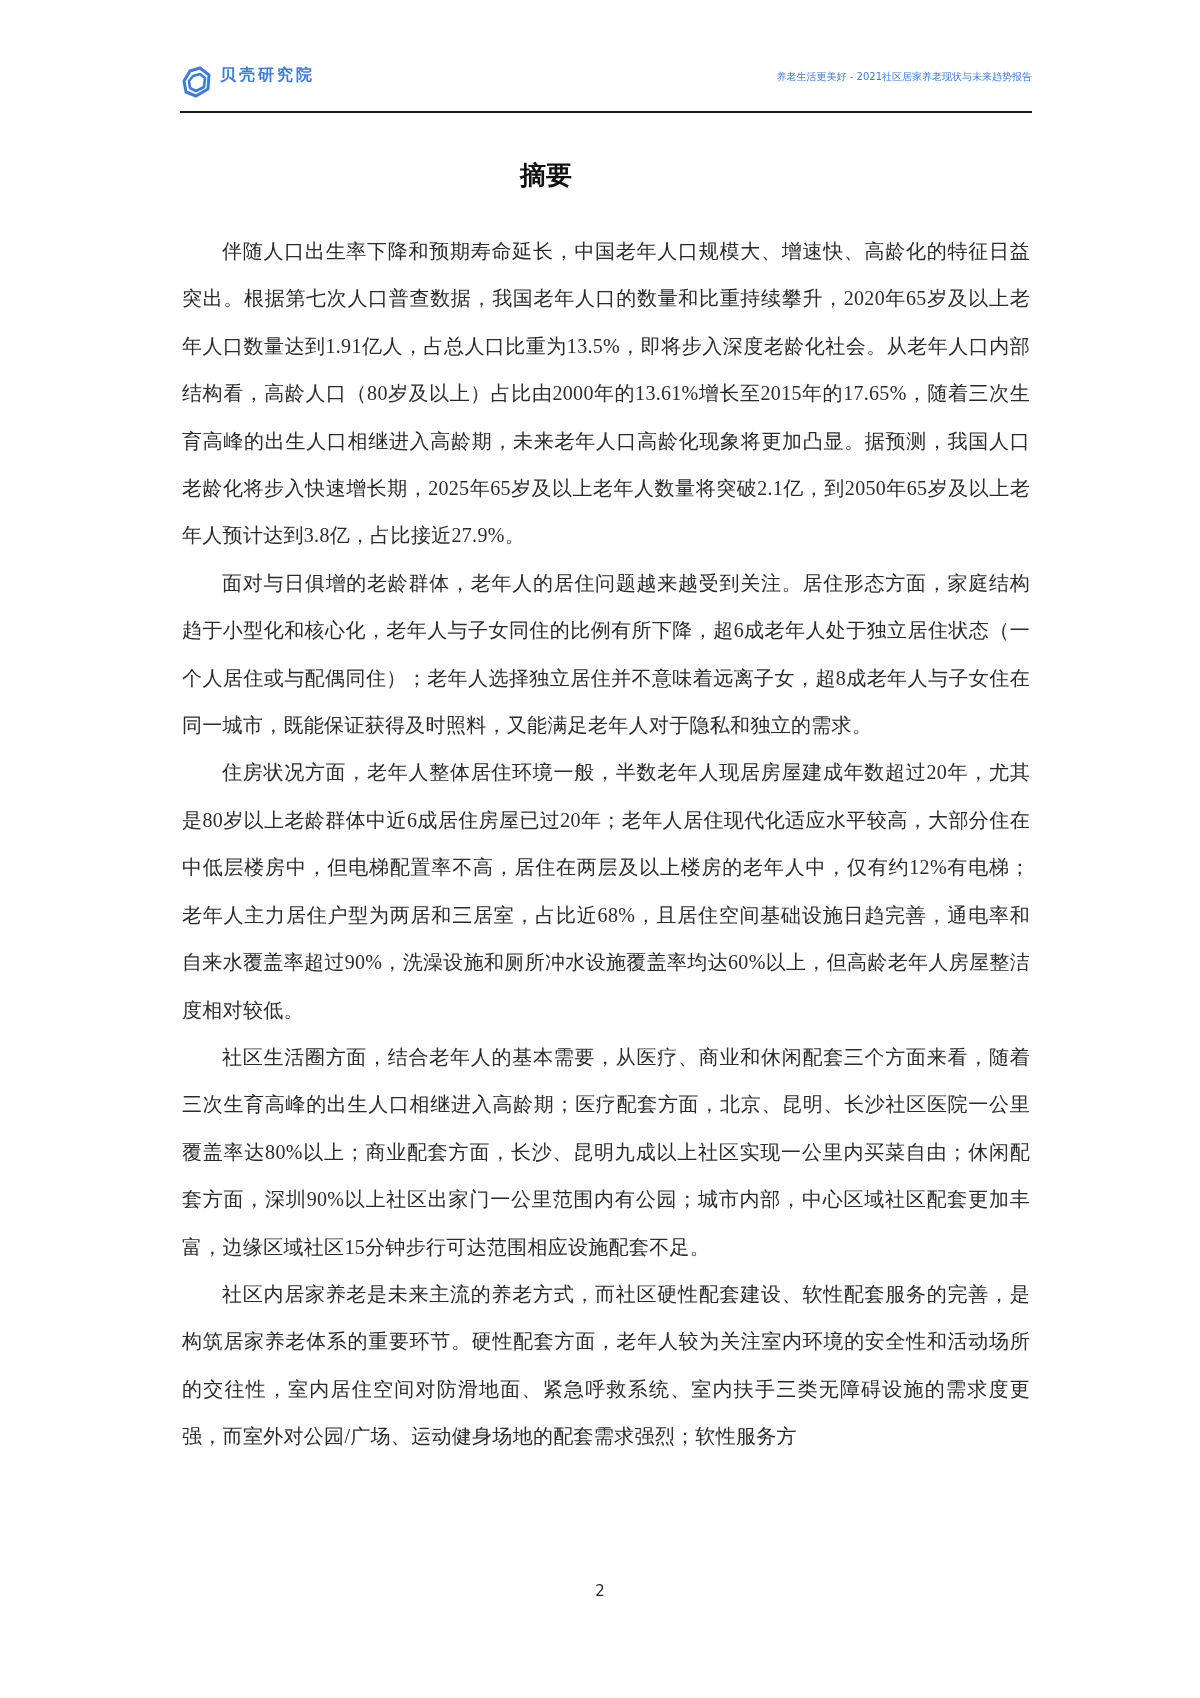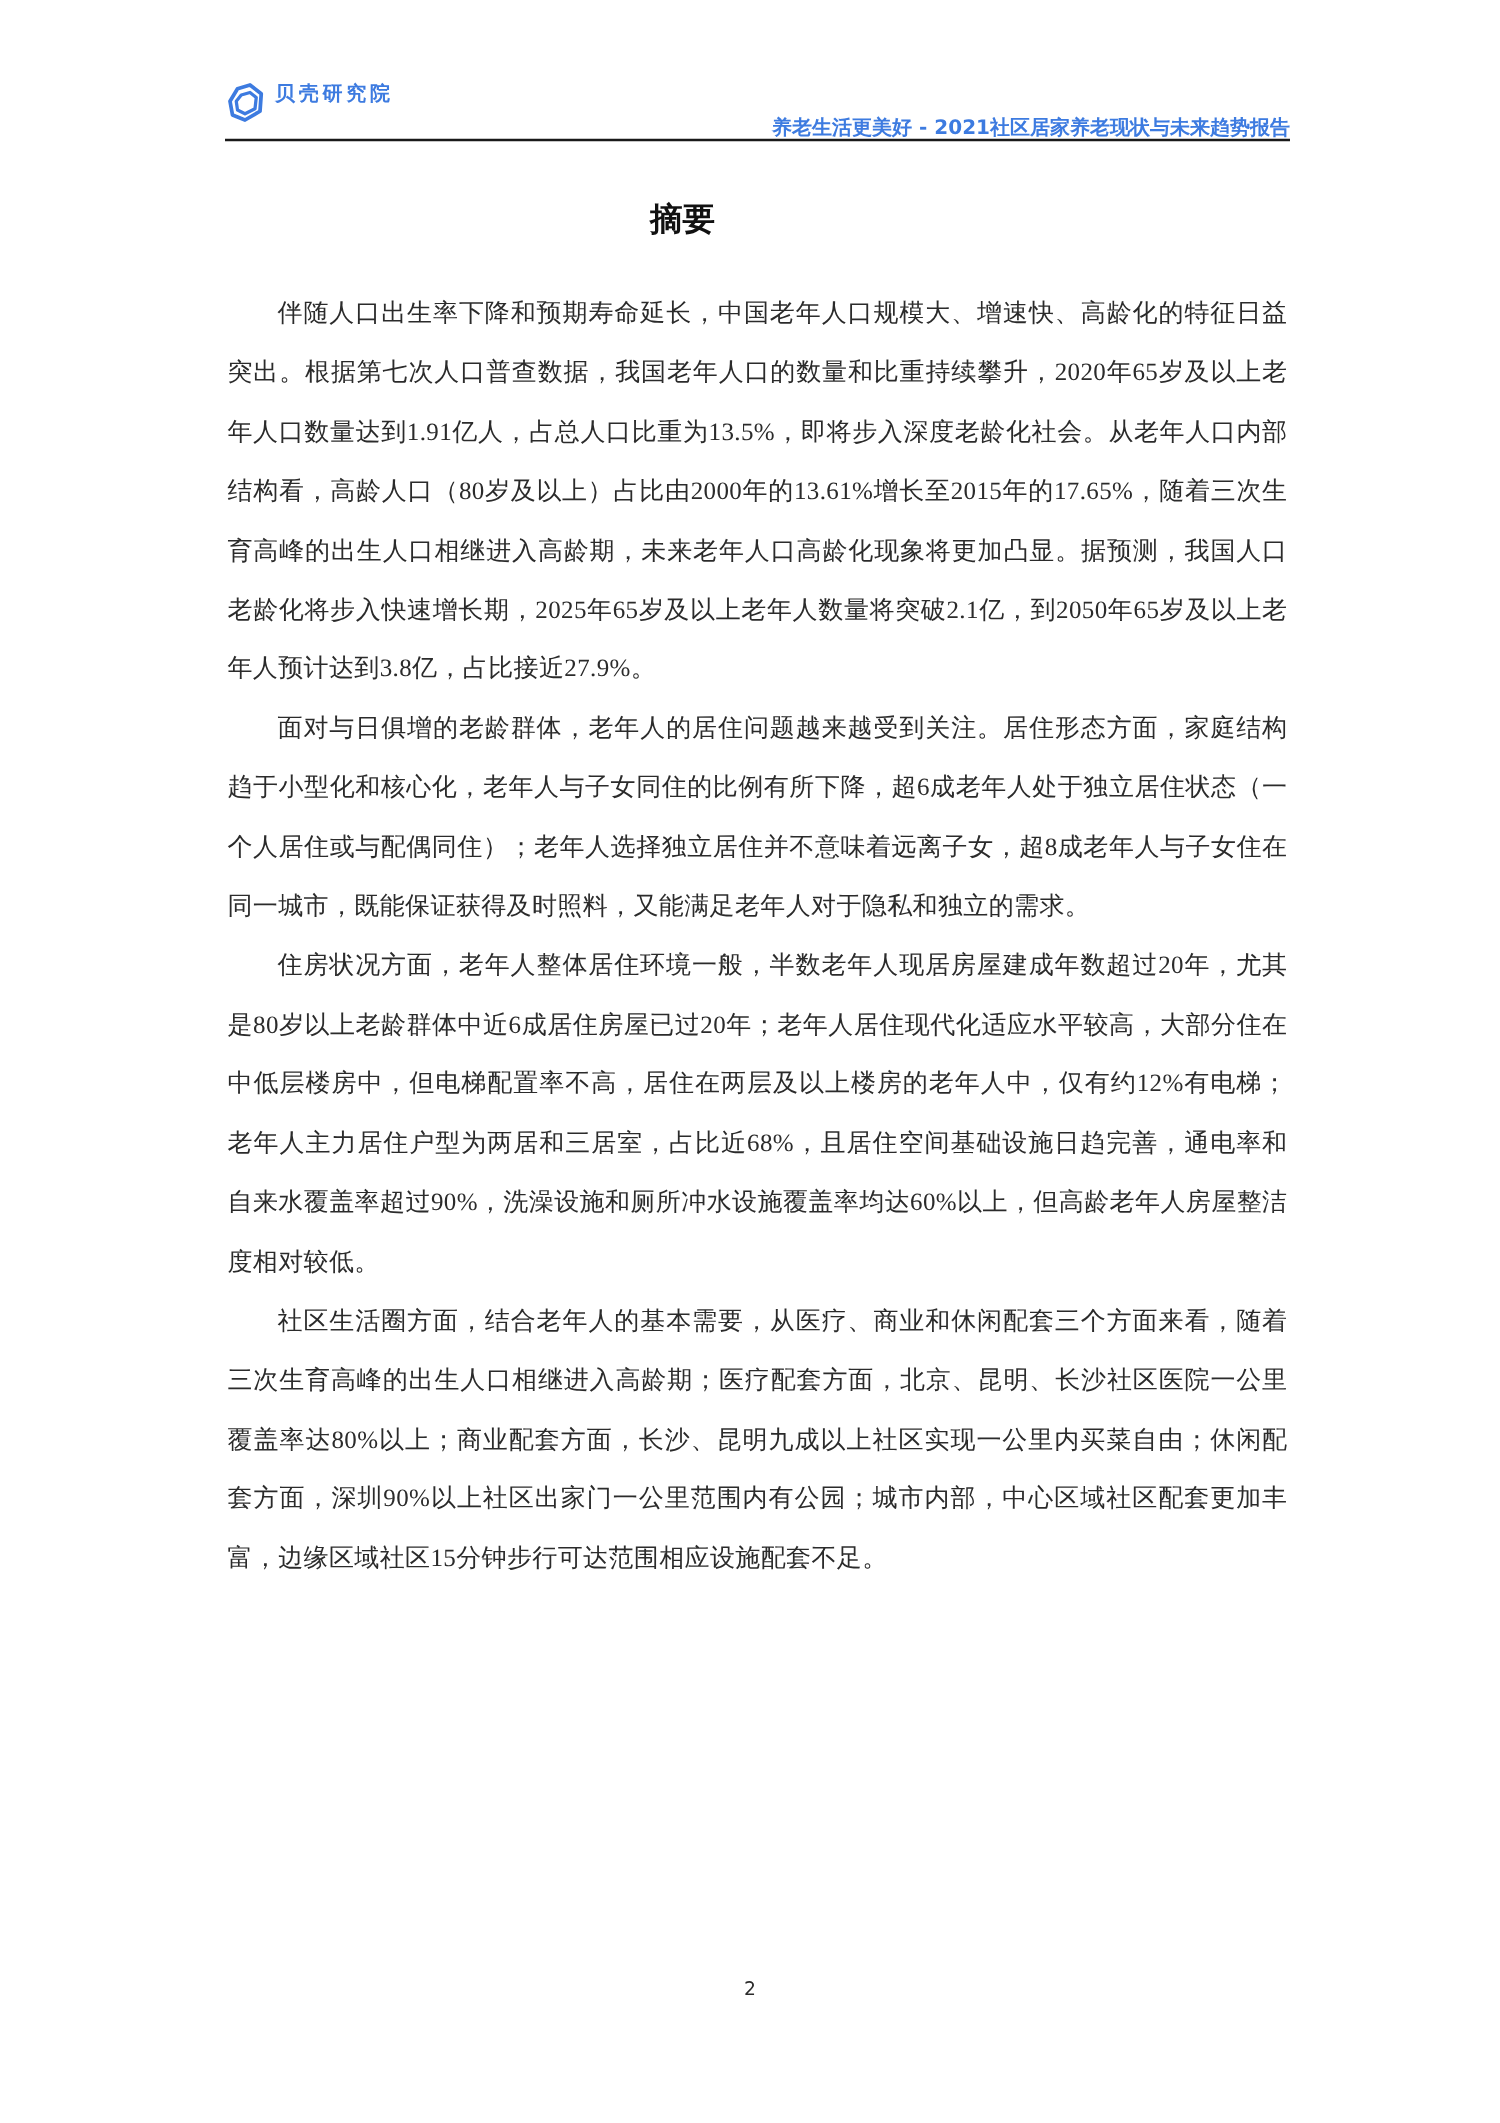--- a/index.html
+++ b/index.html
@@ -2,21 +2,21 @@
 <html><head>
 <meta charset="utf-8">
 <style>
   html, body { margin:0; padding:0; background:#ffffff; }
   body { width:1200px; height:1698px; position:relative; overflow:hidden;
          font-family:"DejaVu Sans","Liberation Sans",sans-serif; color:#2b2b2b; }
   .header { position:absolute; left:180px; top:62px; width:852px; height:48px; }
   .logo { position:absolute; left:0; top:3px; display:flex; align-items:flex-start; }
   .logo svg { width:34px; height:34px; }
   .logo-text { margin-left:6px; font-size:16px; font-weight:bold; color:#3d7be0; letter-spacing:3px; }
-  .header-title { position:absolute; right:0; top:30px; font-size:16px; font-weight:bold; color:#3d7be0; white-space:nowrap; }
+  .header-title { position:absolute; right:0; top:8px; font-size:10px; font-weight:normal; color:#3d7be0; white-space:nowrap; }
   .header-rule { position:absolute; left:180px; top:111px; width:852px; height:2px; background:#1a1a1a; }
   .doc-title { position:absolute; left:0; width:1092px; top:158px; text-align:center; font-size:26px; font-weight:bold; color:#111; }
   .body { position:absolute; left:182px; top:228px; width:848px; }
   .para { margin:0; font-size:20px; line-height:47.4px; text-align:justify; text-indent:2em; color:#2b2b2b; letter-spacing:0.3px;font-family:Liberation Serif, serif; }
   .page-num { position:absolute; left:0; width:1200px; top:1582px; text-align:center; font-size:15px; color:#2b2b2b; }
 </style>
 </head>
 <body>
 
 <div class="header">
@@ -31,15 +31,16 @@
 </div>
 <div class="header-rule"></div>
 
 <div class="doc-title">摘要</div>
 
 <div class="body">
   <p class="para">伴随人口出生率下降和预期寿命延长，中国老年人口规模大、增速快、高龄化的特征日益突出。根据第七次人口普查数据，我国老年人口的数量和比重持续攀升，2020年65岁及以上老年人口数量达到1.91亿人，占总人口比重为13.5%，即将步入深度老龄化社会。从老年人口内部结构看，高龄人口（80岁及以上）占比由2000年的13.61%增长至2015年的17.65%，随着三次生育高峰的出生人口相继进入高龄期，未来老年人口高龄化现象将更加凸显。据预测，我国人口老龄化将步入快速增长期，2025年65岁及以上老年人数量将突破2.1亿，到2050年65岁及以上老年人预计达到3.8亿，占比接近27.9%。</p>
   <p class="para">面对与日俱增的老龄群体，老年人的居住问题越来越受到关注。居住形态方面，家庭结构趋于小型化和核心化，老年人与子女同住的比例有所下降，超6成老年人处于独立居住状态（一个人居住或与配偶同住）；老年人选择独立居住并不意味着远离子女，超8成老年人与子女住在同一城市，既能保证获得及时照料，又能满足老年人对于隐私和独立的需求。</p>
   <p class="para">住房状况方面，老年人整体居住环境一般，半数老年人现居房屋建成年数超过20年，尤其是80岁以上老龄群体中近6成居住房屋已过20年；老年人居住现代化适应水平较高，大部分住在中低层楼房中，但电梯配置率不高，居住在两层及以上楼房的老年人中，仅有约12%有电梯；老年人主力居住户型为两居和三居室，占比近68%，且居住空间基础设施日趋完善，通电率和自来水覆盖率超过90%，洗澡设施和厕所冲水设施覆盖率均达60%以上，但高龄老年人房屋整洁度相对较低。</p>
   <p class="para">社区生活圈方面，结合老年人的基本需要，从医疗、商业和休闲配套三个方面来看，随着三次生育高峰的出生人口相继进入高龄期；医疗配套方面，北京、昆明、长沙社区医院一公里覆盖率达80%以上；商业配套方面，长沙、昆明九成以上社区实现一公里内买菜自由；休闲配套方面，深圳90%以上社区出家门一公里范围内有公园；城市内部，中心区域社区配套更加丰富，边缘区域社区15分钟步行可达范围相应设施配套不足。</p>
+  <p class="para">社区内居家养老是未来主流的养老方式，而社区硬性配套建设、软性配套服务的完善，是构筑居家养老体系的重要环节。硬性配套方面，老年人较为关注室内环境的安全性和活动场所的交往性，室内居住空间对防滑地面、紧急呼救系统、室内扶手三类无障碍设施的需求度更强，而室外对公园/广场、运动健身场地的配套需求强烈；软性服务方</p>
 </div>
 
 <div class="page-num">2</div>
 
 </body></html>

